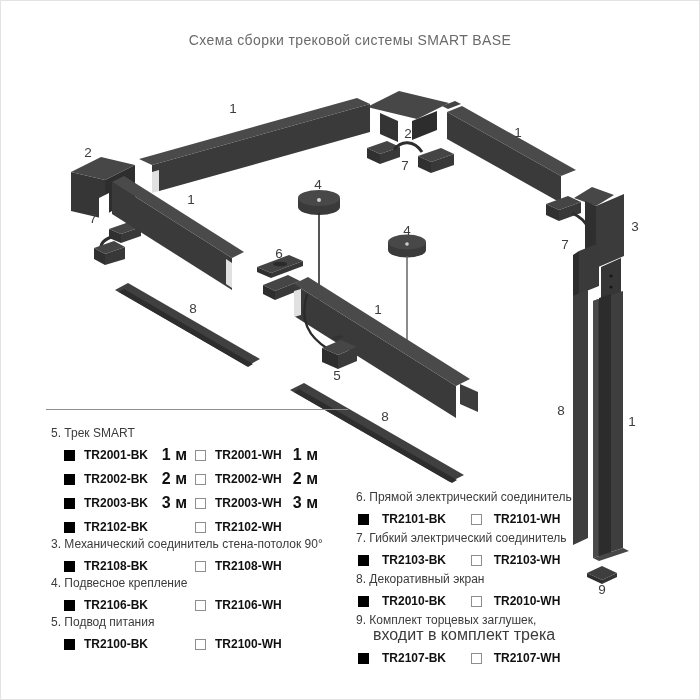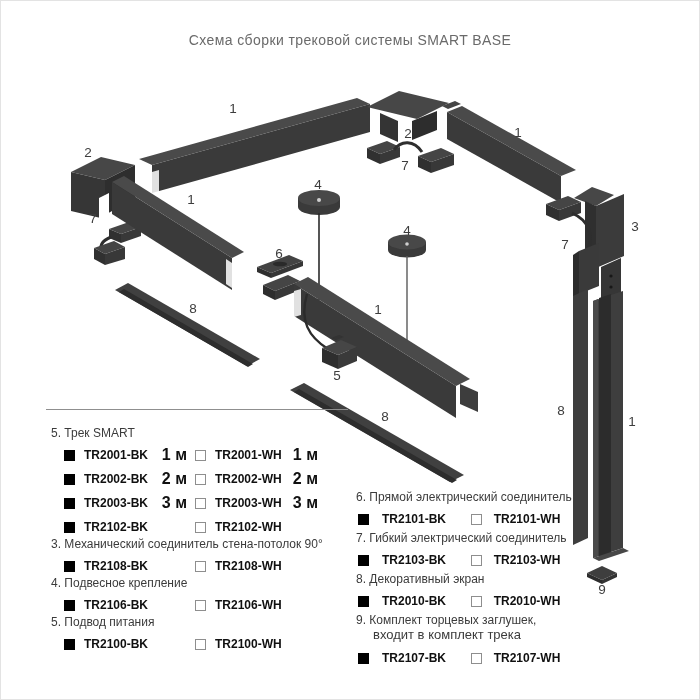--- a/index.html
+++ b/index.html
@@ -18,21 +18,21 @@
     font-family:"Liberation Sans",sans-serif;font-size:13.5px;fill:#3d3d3d;
     text-anchor:middle;
   }
   
   .col{position:absolute;color:#3b3b3b;}
   .lcol{left:45px;top:408px;width:302px;}
   .rcol{left:355px;top:489px;width:318px;}
   .divider{border-top:1px solid #8f8f8f;height:0;margin-bottom:16px;}
   .sec-title{font-size:12px;line-height:14px;color:#3b3b3b;}
   .lcol .sec-title{padding-left:5px;}
-  .sec-title2{font-size:13px;line-height:16px;color:#3b3b3b;padding-left:17px;}
+  .sec-title2{font-size:16px;line-height:16px;color:#3b3b3b;padding-left:17px;}
   .section{margin-top:0;}
   .rcol .section + .section{margin-top:3px;}
   .lcol .section + .section{margin-top:1px;}
   .row{display:flex;align-items:center;height:18px;margin-top:6px;}
   .lcol .row{padding-left:10px;}
   .rcol .row{padding-left:2px;}
   .pair{display:flex;align-items:center;}
   .lcol .pair{width:123px;margin-left:8px;}
   .rcol .pair{width:113px;text-align:center;}
   .cb{width:11px;height:11px;flex:0 0 11px;margin-right:9px;box-sizing:border-box;}

